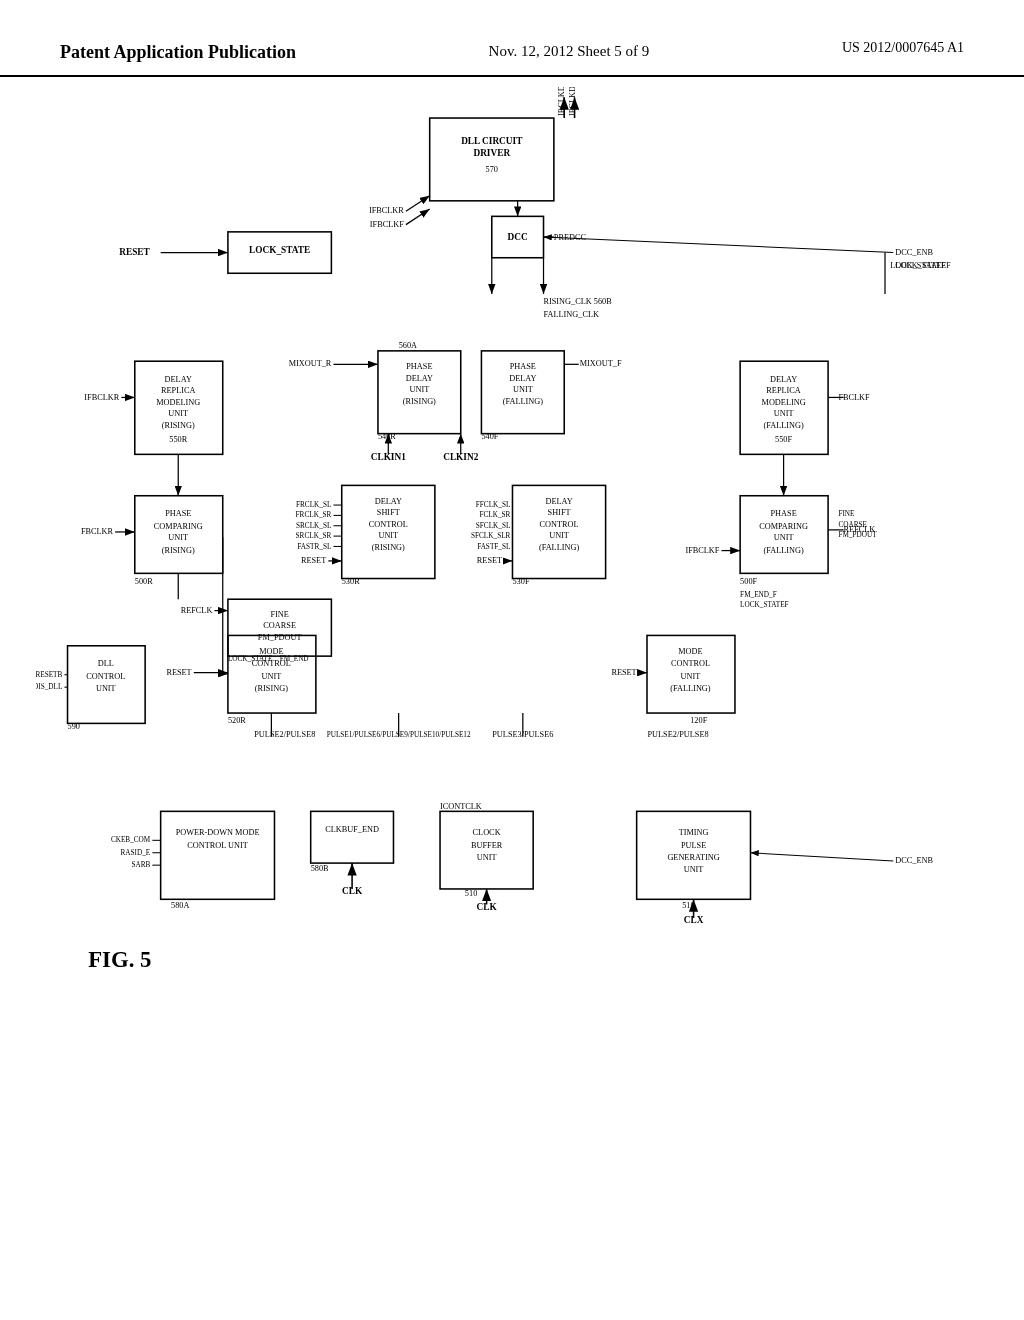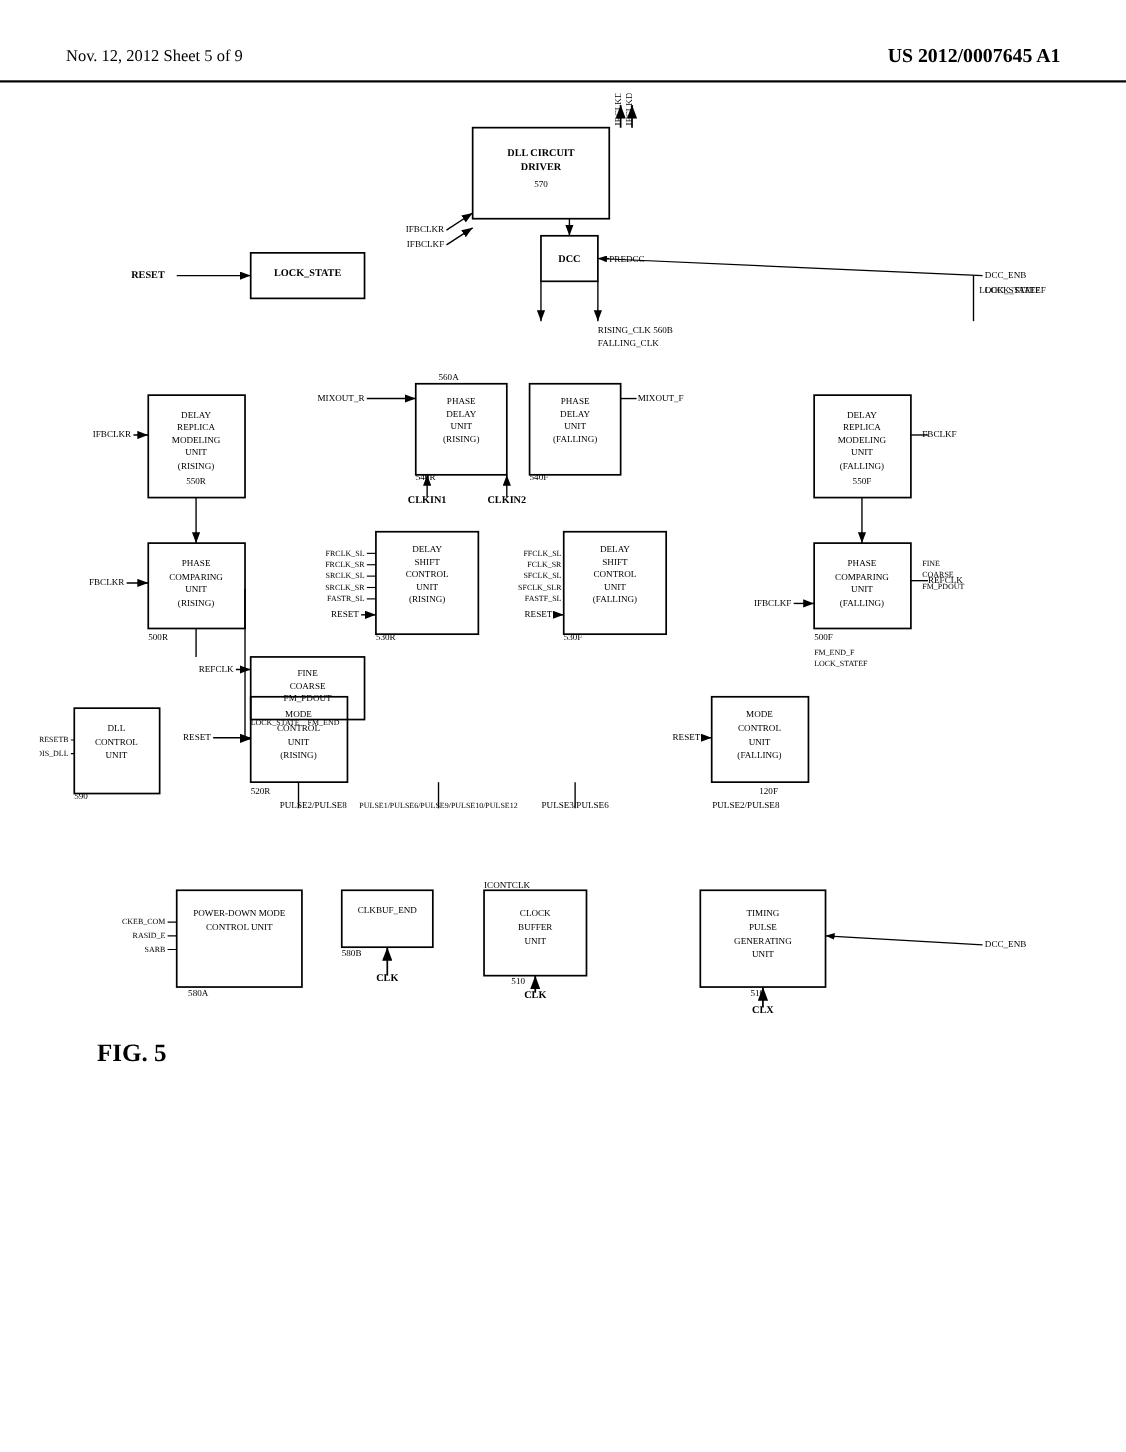--- a/index.html
+++ b/index.html
@@ -34,22 +34,22 @@
       line-height: 1.4;
     }
 
     .header-center {
       font-size: 15px;
       text-align: center;
       line-height: 1.5;
     }
 
     .header-right {
-      font-size: 18px;
-      font-weight: bold;
+      font-size: 14px;
+      font-weight: normal;
       text-align: left;
     }
 
     
     .diagram-area {
       position: relative;
       width: 100%;
       height: calc(100% - 110px);
       padding: 10px 20px;
       margin-left: 16px;
@@ -59,20 +59,21 @@
       width: 100%;
       height: 100%;
     }
   </style>
 </head>
 <body>
 
 <div class="page-container">
 
   <div class="header">
+    <div class="header-left">Patent Application Publication</div>
     <div class="header-center">Nov. 12, 2012  Sheet 5 of 9</div>
     <div class="header-right">US 2012/0007645 A1</div>
   </div>
 
   <div class="diagram-area">
     <svg class="diagram-svg" viewBox="0 0 950 1150" xmlns="http://www.w3.org/2000/svg">
 
       <defs>
         <marker id="arrowhead" markerWidth="8" markerHeight="6" refX="8" refY="3" orient="auto">
           <polygon points="0 0, 8 3, 0 6" fill="#000"></polygon>

